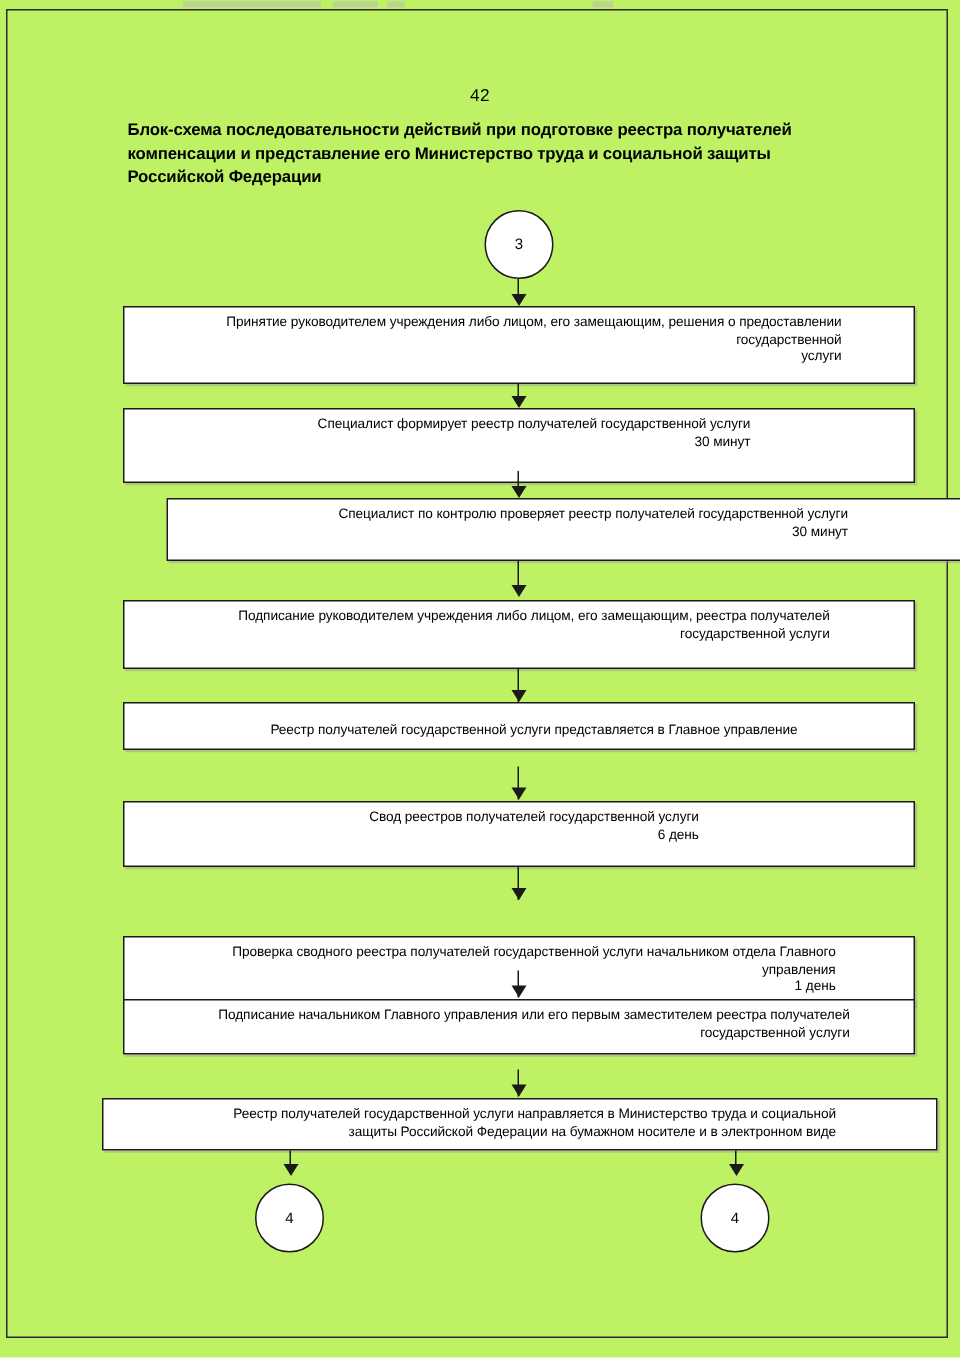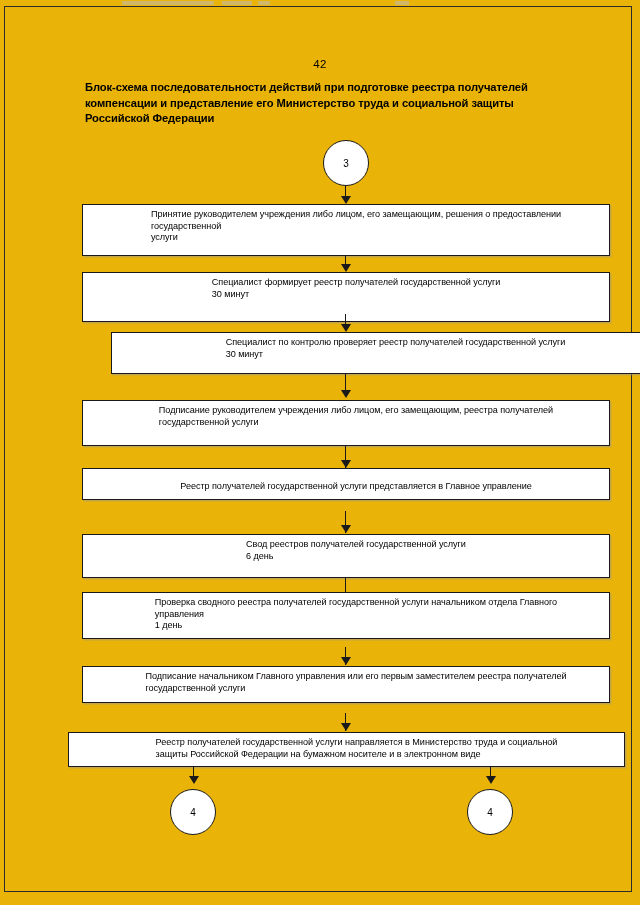--- a/index.html
+++ b/index.html
@@ -8,21 +8,21 @@
     background: #ffffff;
   }
   body {
     font-family: "Liberation Sans", sans-serif;
     color: #000000;
   }
   #page {
     position: relative;
     width: 640px;
     height: 905px;
-    background: #eab308;
+    background: #bef264;
     overflow: hidden;
   }
   
   .page-border {
     position: absolute;
     left: 4px;
     top: 6px;
     width: 628px;
     height: 886px;
     border: 1px solid #2c2c2c;
@@ -82,21 +82,21 @@
     border: 1px solid #1a1a1a;
     box-sizing: border-box;
     background: #ffffff;
     display: flex;
     align-items: flex-start;
     justify-content: center;
     box-shadow: 1.5px 1.5px 0 0 rgba(150,150,150,.45);
   }
   .proc-box .box-text {
     display: block;
-    text-align: left;
+    text-align: right;
     font-size: 9.1px;
     line-height: 11.6px;
     padding: 4px 8px 0 8px;
     white-space: pre-line;
     letter-spacing: -0.05px;
     margin-left: 20px;
   }
 
   
   .conn-line {
@@ -176,21 +176,21 @@
   <div class="conn-head" style="left:341px; top:525px;"></div>
 
   <div class="proc-box" style="left:82px; top:534px; width:528px; height:44px;">
     <span class="box-text">Свод реестров получателей государственной услуги
 6 день</span>
   </div>
 
   <div class="conn-line" style="left:345px; top:578px; height:22px;"></div>
   <div class="conn-head" style="left:341px; top:592px;"></div>
 
-  <div class="proc-box" style="left:82px; top:592px; width:528px; height:47px;">
+  <div class="proc-box" style="left:82px; top:624px; width:528px; height:47px;">
     <span class="box-text">Проверка сводного реестра получателей государственной услуги начальником отдела Главного
 управления
 1 день</span>
   </div>
 
   <div class="conn-line" style="left:345px; top:647px; height:18px;"></div>
   <div class="conn-head" style="left:341px; top:657px;"></div>
 
   <div class="proc-box" style="left:82px; top:666px; width:528px; height:37px;">
     <span class="box-text">Подписание начальником Главного управления или его первым заместителем реестра получателей

